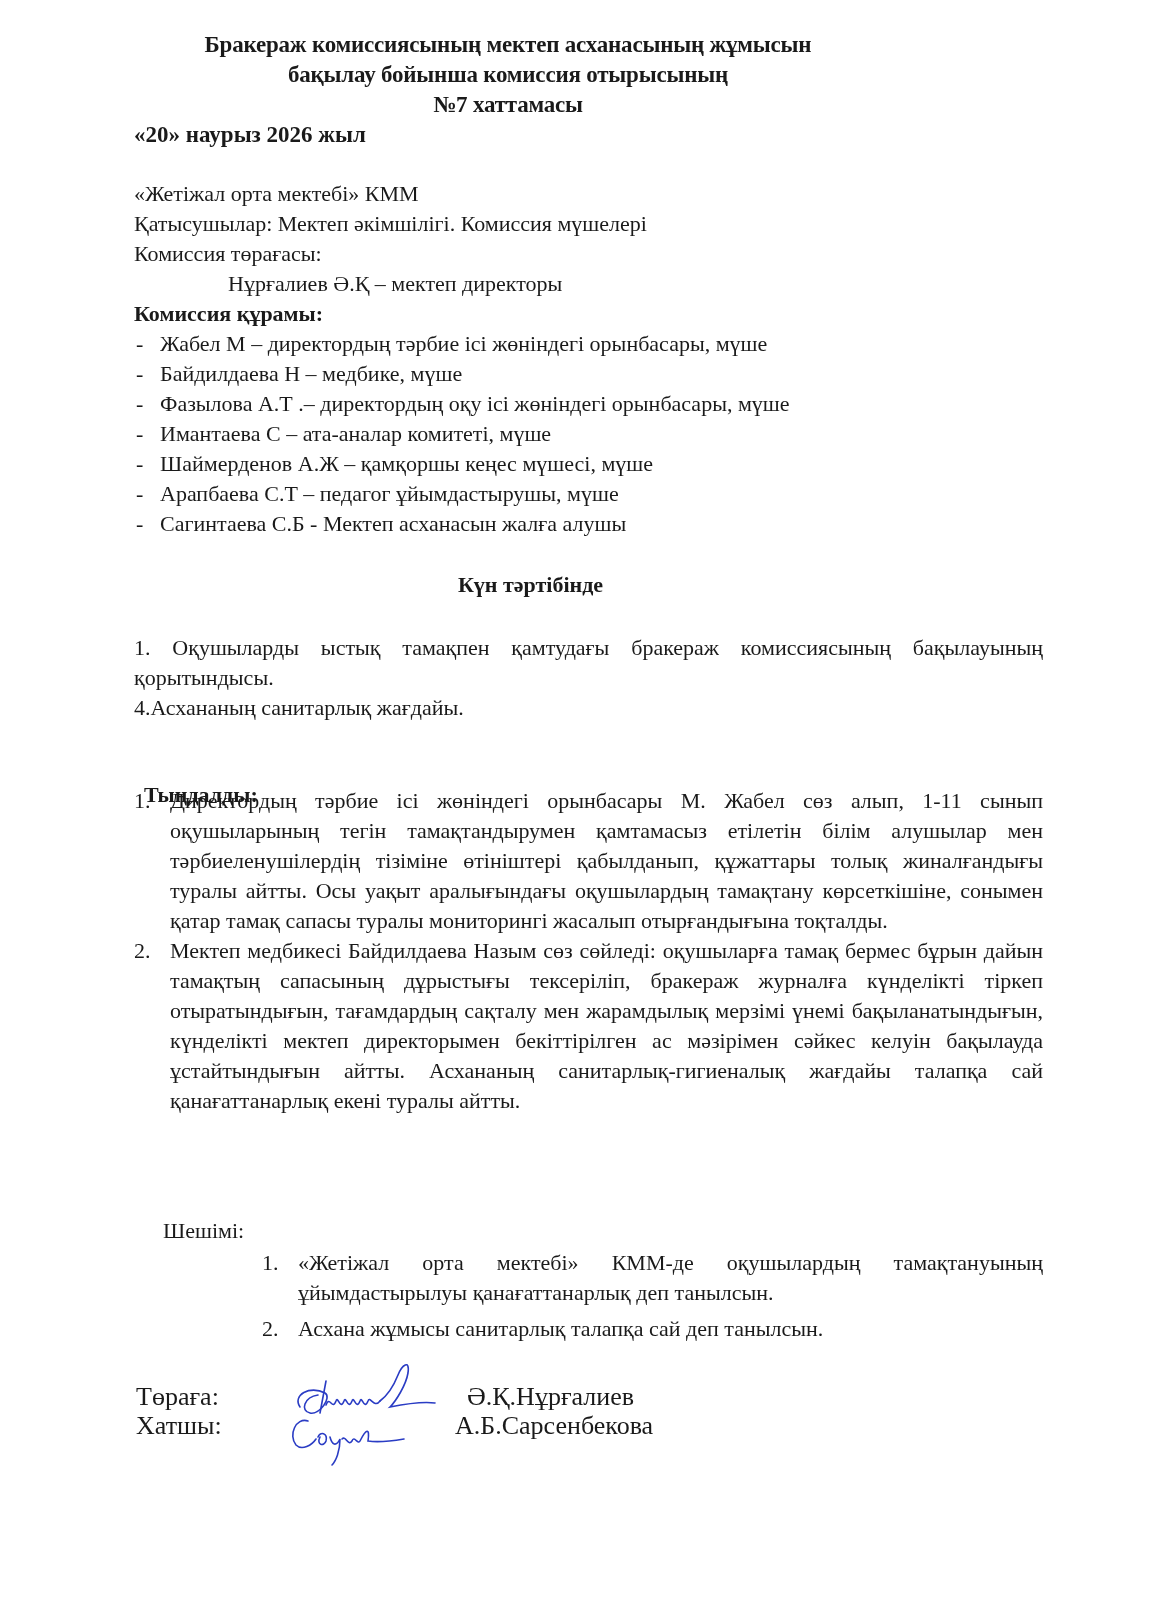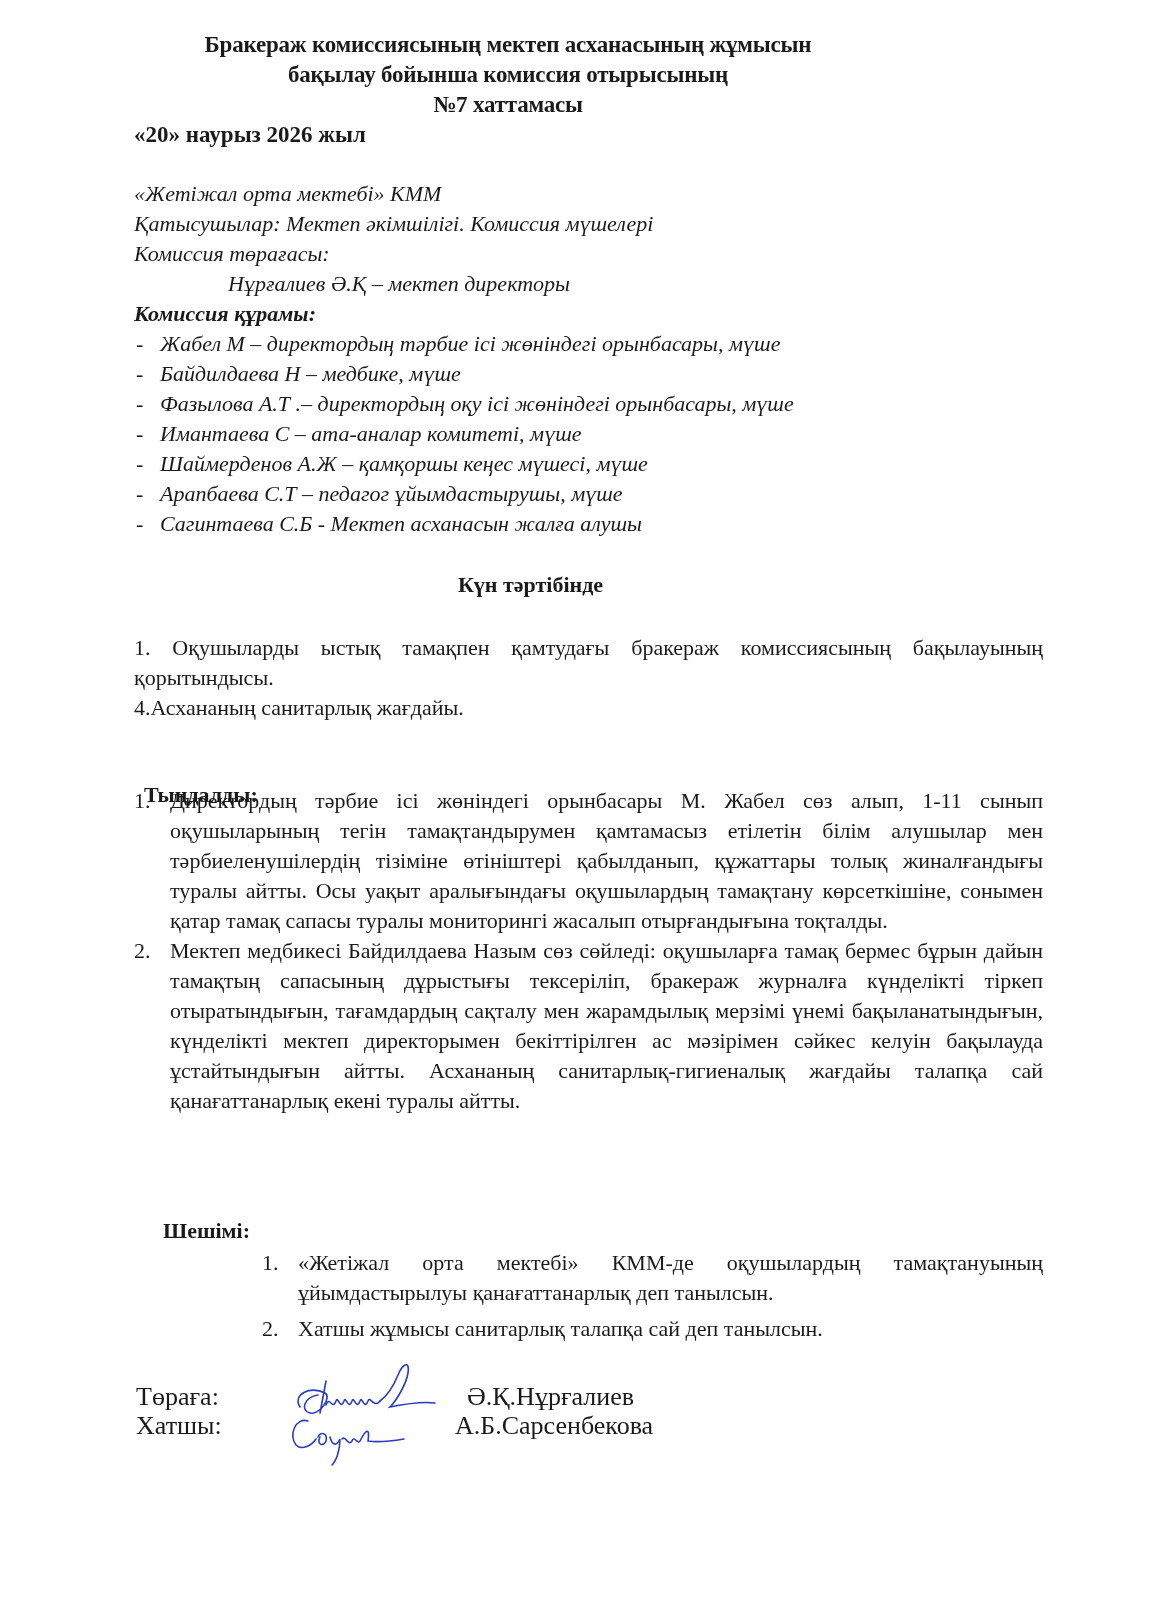--- a/index.html
+++ b/index.html
@@ -10,34 +10,34 @@
     }
     .page { position: absolute; left: 0; top: 0; width: 1162px; height: 1600px; }
     .title {
       position: absolute; left: 0; width: 1016px; top: 30px;
       text-align: center; font-weight: bold; font-size: 23px; line-height: 30px;
       letter-spacing: -0.2px;
     }
     .title div { white-space: nowrap; }
     .date { position: absolute; left: 134px; top: 122px; font-weight: bold; font-size: 23px; }
     .block { position: absolute; left: 134px; font-size: 22px; line-height: 30px; }
-    .school { top: 179px; font-style: italic; }
+    .school { top: 179px; }
     .bold { font-weight: bold; }
     .indent-name { padding-left: 94px; }
     ul.members { list-style: none; margin: 0; padding: 0; }
     ul.members li { position: relative; padding-left: 26px; line-height: 30px; white-space: nowrap; }
     ul.members li .dash { position: absolute; left: 2px; }
     .agenda-title { position: absolute; left: 0; width: 1061px; top: 572px; text-align: center; font-weight: bold; font-size: 22px; }
     .agenda { position: absolute; left: 134px; width: 909px; top: 633px; font-size: 22px; line-height: 30px; text-align: justify; }
     .heard-title { position: absolute; left: 144px; top: 782px; font-size: 22px; font-weight: bold; }
     .heard { position: absolute; left: 134px; width: 909px; top: 786px; font-size: 22px; line-height: 30px; }
     .heard ol { margin: 0; padding: 0; list-style: none; }
     .heard li { position: relative; padding-left: 36px; text-align: justify; text-align-last: left; margin-bottom: 0; }
     .heard li .num { position: absolute; left: 0; top: 0; }
-    .decision-title { position: absolute; left: 163px; top: 1218px; font-size: 22px; font-weight: bold; }
+    .decision-title { position: absolute; left: 163px; top: 1218px; font-size: 22px; font-weight: normal; }
     .decision { position: absolute; left: 262px; width: 781px; top: 1248px; font-size: 22px; line-height: 30px; }
     .decision ol { margin: 0; padding: 0; list-style: none; }
     .decision li { position: relative; padding-left: 36px; text-align: justify; text-align-last: left; margin-bottom: 6px; }
     .decision li .num { position: absolute; left: 0; top: 0; }
     .signatures { position: absolute; left: 136px; top: 1382px; font-size: 26px; line-height: 29px; }
     .sig-row { position: relative; height: 29px; width: 700px; }
     .sig-role { position: absolute; left: 0; }
     .sig-name { position: absolute; left: 331px; }
     .sig-name.second { left: 319px; }
     .signature-svg { position: absolute; left: 270px; top: 1355px; width: 180px; height: 120px; }
@@ -83,21 +83,21 @@
     <ol>
       <li><span class="num">1.</span><span>Директордың тәрбие ісі жөніндегі орынбасары М. Жабел сөз алып, 1-11 сынып оқушыларының тегін тамақтандырумен қамтамасыз етілетін білім алушылар мен тәрбиеленушілердің тізіміне өтініштері қабылданып, құжаттары толық жиналғандығы туралы айтты. Осы уақыт аралығындағы оқушылардың тамақтану көрсеткішіне, сонымен қатар тамақ сапасы туралы мониторингі жасалып отырғандығына тоқталды.</span></li>
       <li><span class="num">2.</span><span>Мектеп медбикесі Байдилдаева Назым сөз сөйледі: оқушыларға тамақ бермес бұрын дайын тамақтың сапасының дұрыстығы тексеріліп, бракераж журналға күнделікті тіркеп отыратындығын, тағамдардың сақталу мен жарамдылық мерзімі үнемі бақыланатындығын, күнделікті мектеп директорымен бекіттірілген ас мәзірімен сәйкес келуін бақылауда ұстайтындығын айтты. Асхананың санитарлық-гигиеналық жағдайы талапқа сай қанағаттанарлық екені туралы айтты.</span></li>
     </ol>
   </div>
 
   <div class="decision-title">Шешімі:</div>
   <div class="decision">
     <ol>
       <li><span class="num">1.</span><span>«Жетіжал орта мектебі» КММ-де оқушылардың тамақтануының ұйымдастырылуы қанағаттанарлық деп танылсын.</span></li>
-      <li><span class="num">2.</span><span>Хатшы жұмысы санитарлық талапқа сай деп танылсын.</span></li>
+      <li><span class="num">2.</span><span>Асхана жұмысы санитарлық талапқа сай деп танылсын.</span></li>
     </ol>
   </div>
 
   <svg class="signature-svg" viewBox="0 0 180 120">
     <g fill="none" stroke="#2a3cc4" stroke-width="1.6" stroke-linecap="round">
       <path d="M30 52 C 22 40, 40 30, 55 38 C 62 42, 50 60, 40 58 C 30 56, 34 42, 48 40"></path>
       <path d="M50 58 L 56 26 M 56 50 C 60 40, 62 56, 66 46 C 68 40, 70 56, 74 46 C 76 40, 78 56, 82 46 C 84 40, 86 56, 90 46 C 92 40, 94 56, 98 46 C 100 40, 104 54, 110 46"></path>
       <path d="M110 46 C 118 40, 124 30, 128 20 C 132 10, 140 4, 138 18 C 136 30, 126 46, 120 52 C 130 50, 150 46, 165 48"></path>
     </g>
     <g fill="none" stroke="#2a3cc4" stroke-width="1.6" stroke-linecap="round">

